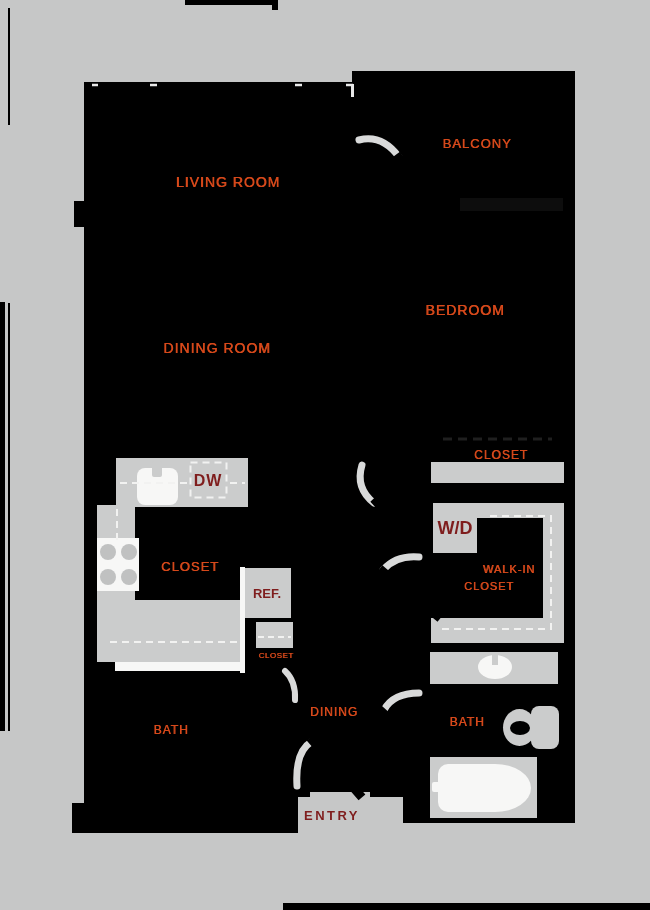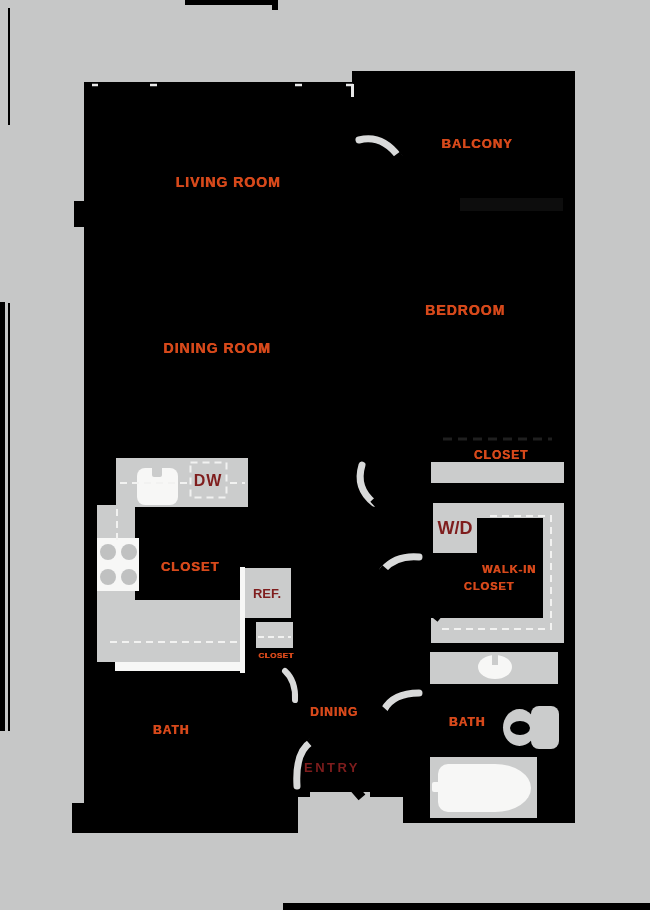--- a/index.html
+++ b/index.html
@@ -2,21 +2,21 @@
 <html><head>
 <meta charset="utf-8">
 <style>
   html,body{margin:0;padding:0;}
   body{font-family:"Liberation Sans", sans-serif;}
   #canvas{position:relative;width:650px;height:910px;background:#c6c7c7;overflow:hidden;}
   #canvas *{position:absolute;box-sizing:border-box;}
   .blk{background:#000;}
   .fix{background:#cbcccc;}
   .wht{background:#f7f7f6;}
-  .lbl{color:#d6491b;font-weight:700;font-size:13px;letter-spacing:1px;transform:translate(-50%,-50%);white-space:nowrap;text-shadow:0.6px 0 0 #d6491b;}
+  .lbl{color:#d6491b;font-weight:400;font-size:13px;letter-spacing:1px;transform:translate(-50%,-50%);white-space:nowrap;text-shadow:0.6px 0 0 #d6491b;}
   .dlbl{color:#7f1d1d;font-weight:700;transform:translate(-50%,-50%);white-space:nowrap;}
   svg{left:0;top:0;}
 </style>
 </head>
 <body>
 
 <div id="canvas">
 
   <div class="blk" style="left:352px;top:71px;width:223px;height:14px;"></div>
   <div class="blk" style="left:84px;top:82px;width:491px;height:715px;"></div>
@@ -107,15 +107,15 @@
   <div class="lbl" style="left:489px;top:569px;font-size:11px;margin-left:20px;">WALK-IN</div>
   <div class="lbl" style="left:489px;top:586px;font-size:11px;">CLOSET</div>
   <div class="lbl" style="left:276px;top:655px;font-size:8px;letter-spacing:0.5px;">CLOSET</div>
   <div class="lbl" style="left:171px;top:730px;font-size:12px;">BATH</div>
   <div class="lbl" style="left:334px;top:712px;font-size:12px;">DINING</div>
   <div class="lbl" style="left:467px;top:722px;font-size:12px;">BATH</div>
 
   <div class="dlbl" style="left:208px;top:481px;font-size:16px;letter-spacing:1px;">DW</div>
   <div class="dlbl" style="left:267px;top:593px;font-size:13px;">REF.</div>
   <div class="dlbl" style="left:455px;top:528px;font-size:18px;">W/D</div>
-  <div class="dlbl" style="left:332px;top:767px;font-size:13px;letter-spacing:2.5px;">ENTRY</div>
+  <div class="dlbl" style="left:332px;top:815px;font-size:13px;letter-spacing:2.5px;">ENTRY</div>
 
 </div>
 
 </body></html>

